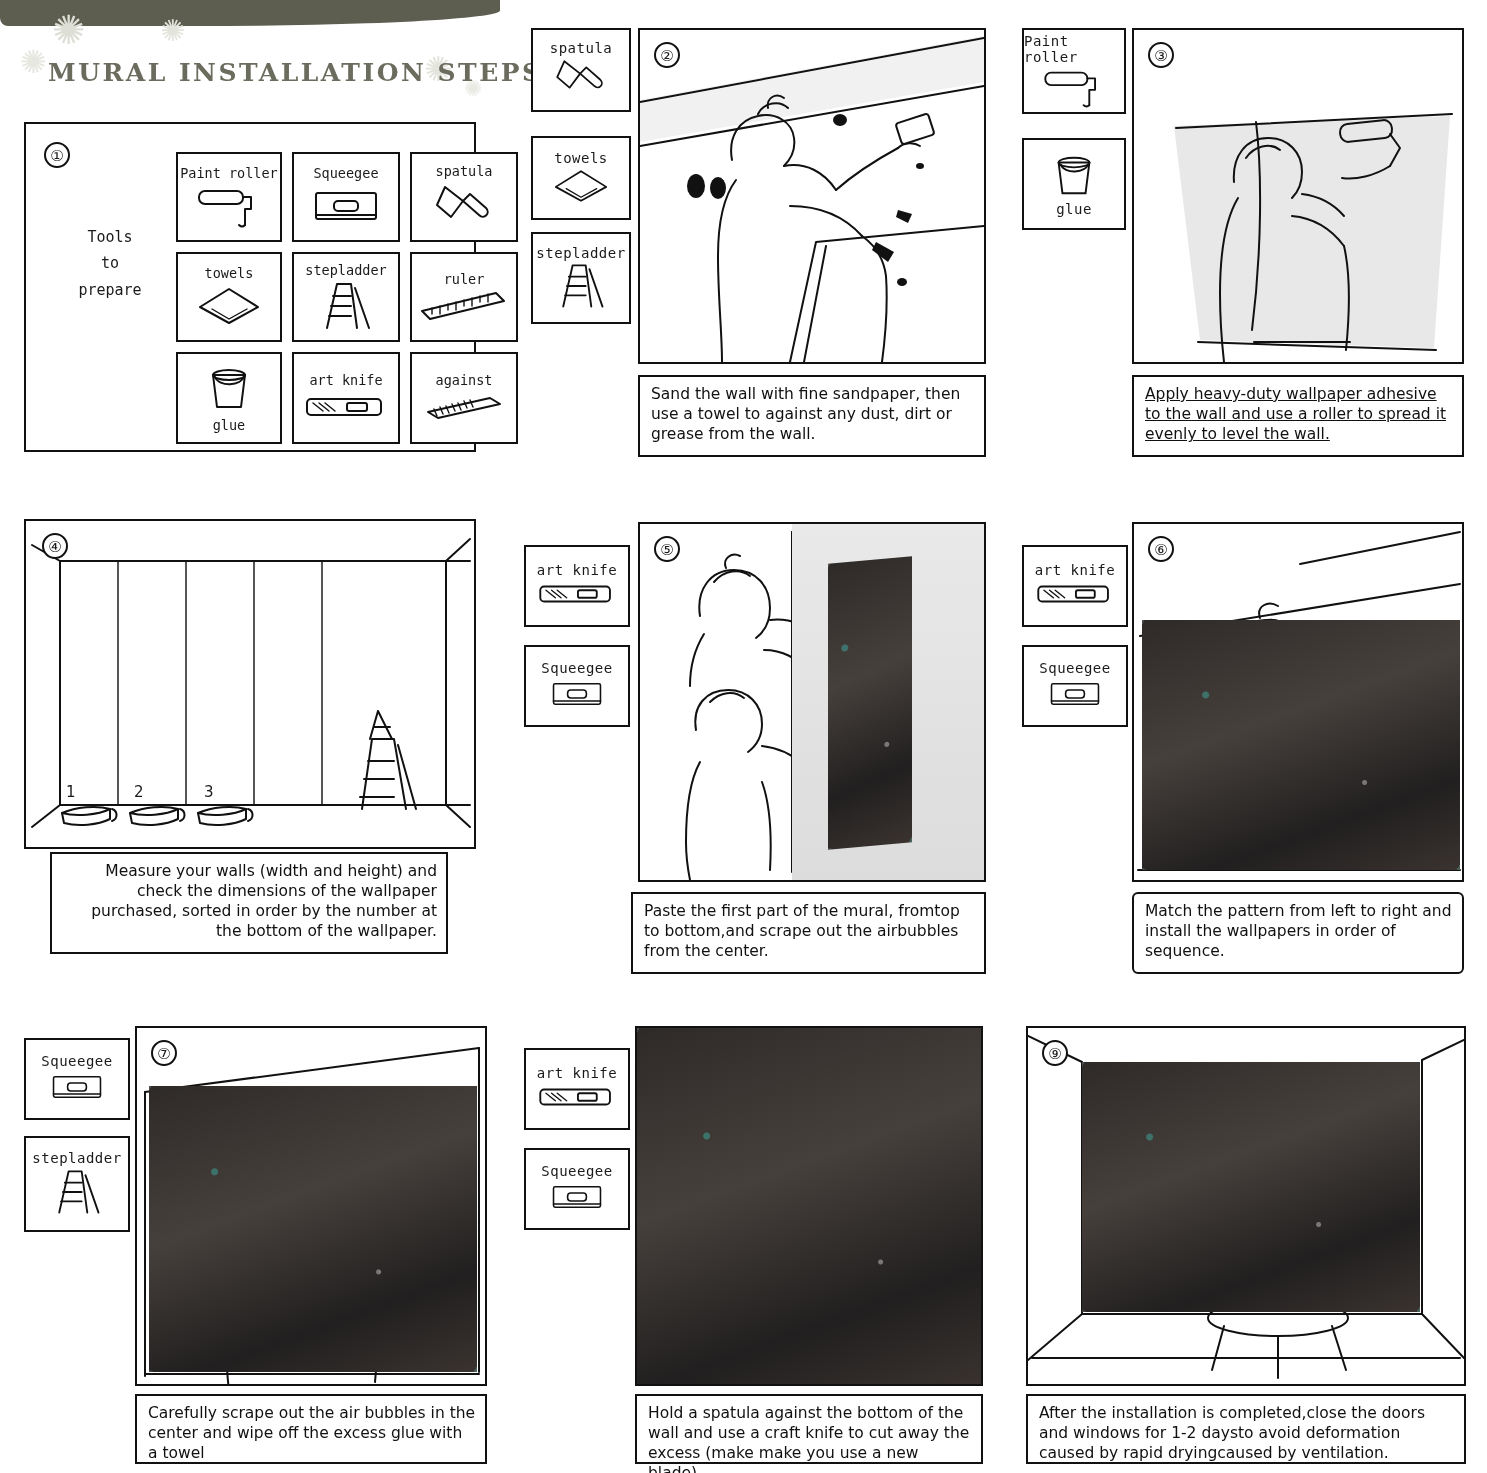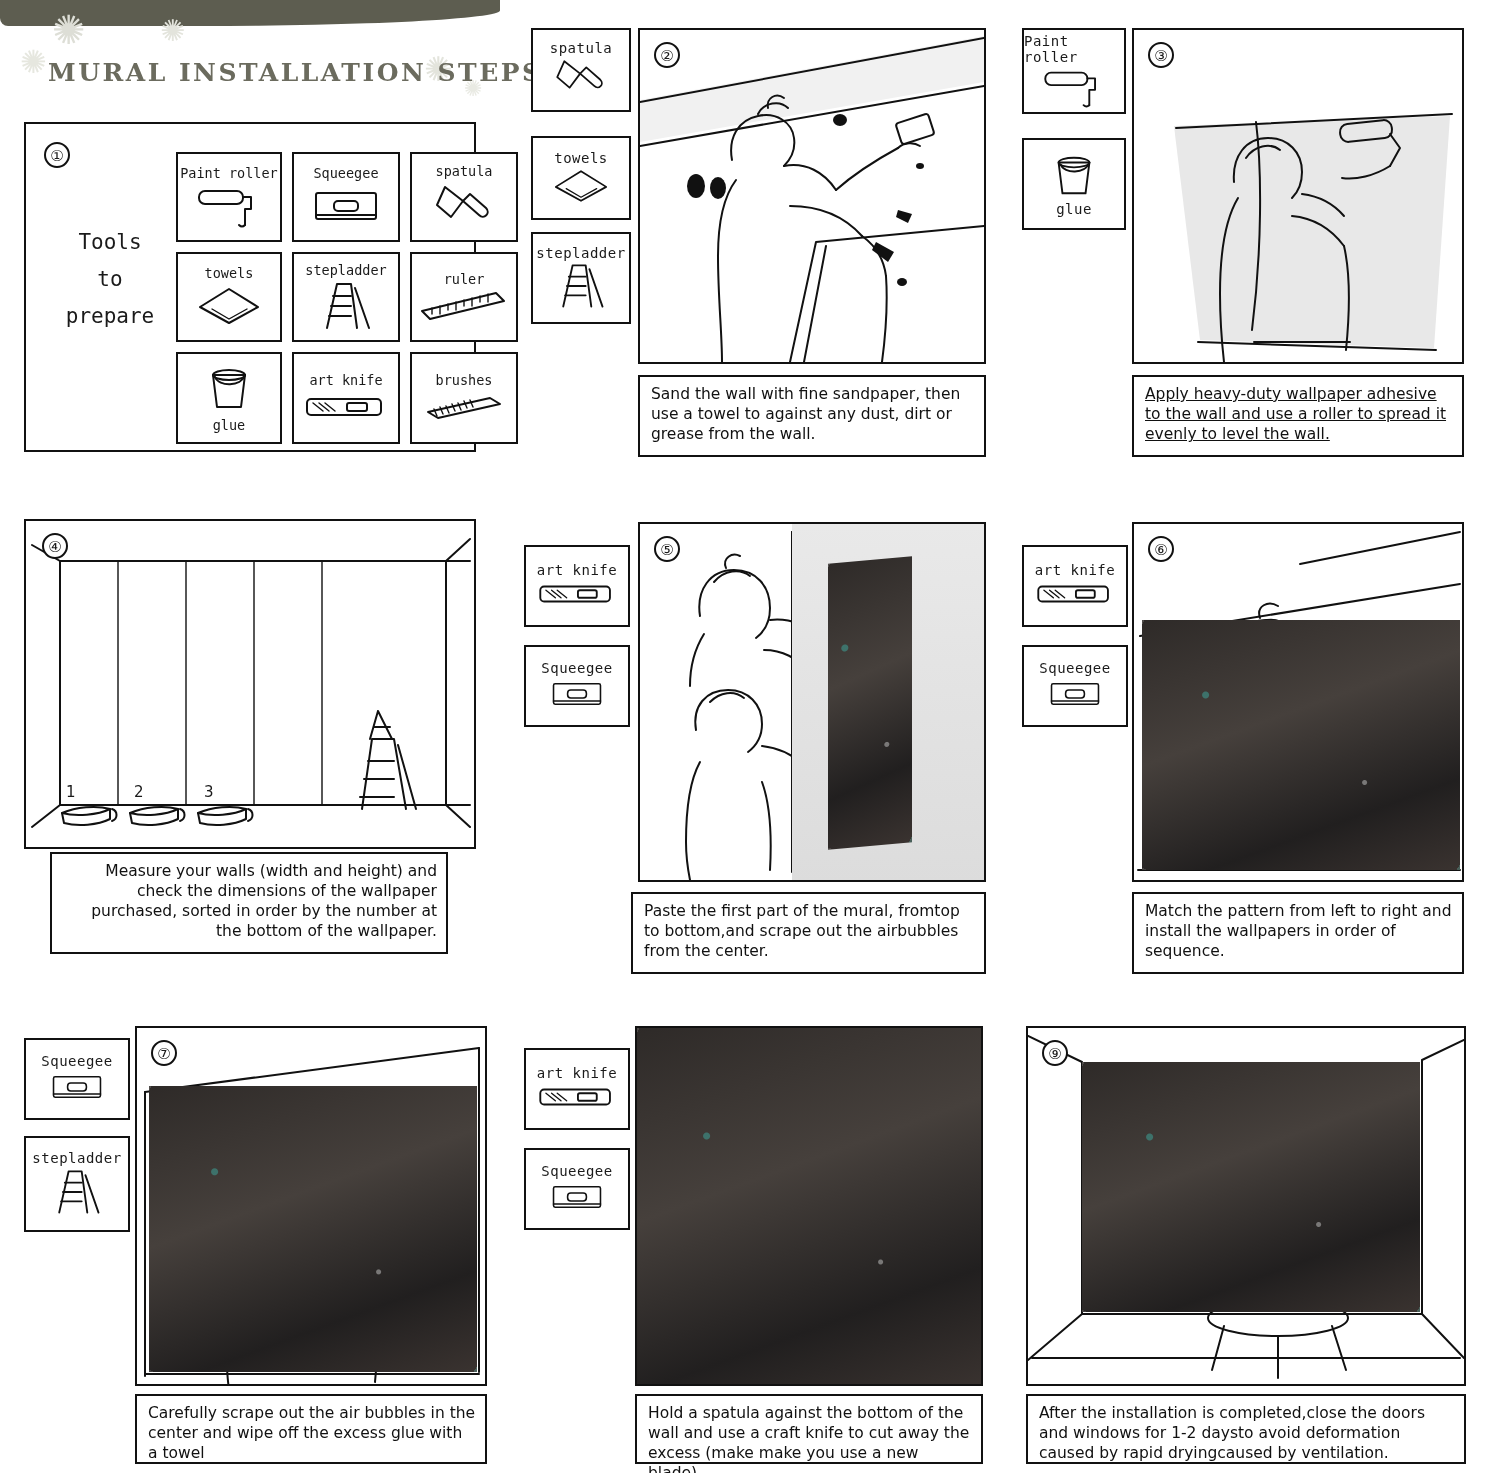--- a/index.html
+++ b/index.html
@@ -40,21 +40,21 @@
   .toolbox .tlabel{font-family:"DejaVu Sans Mono",monospace;font-size:14px;letter-spacing:.5px;}
   .toolbox svg{display:block;}
   
   #panel1-grid{position:absolute;left:150px;top:28px;display:grid;
     grid-template-columns:106px 108px 108px;grid-template-rows:90px 90px 92px;gap:10px;}
   #panel1-grid .cell{border:2px solid #111;box-sizing:border-box;display:flex;
     flex-direction:column;align-items:center;justify-content:center;gap:2px;background:#fff;}
   #panel1-grid .cell .tlabel{font-family:"DejaVu Sans Mono",monospace;font-size:13.5px;}
   #tools-to-prepare{
     position:absolute;left:24px;top:100px;width:120px;text-align:center;
-    font-family:"DejaVu Sans Mono",monospace;font-size:21px;line-height:1.75;
+    font-family:"DejaVu Sans Mono",monospace;font-size:15px;line-height:1.75;
   }
   
   .graffiti{background:
       radial-gradient(circle at 20% 30%, rgba(60,160,150,.55) 0 3px, transparent 4px),
       radial-gradient(circle at 70% 65%, rgba(200,200,200,.5) 0 2px, transparent 3px),
       linear-gradient(115deg, rgba(255,255,255,.16) 0 2px, transparent 2px 14px),
       linear-gradient(-60deg, rgba(120,230,215,.25) 0 3px, transparent 3px 22px),
       linear-gradient(25deg, rgba(255,255,255,.12) 0 2px, transparent 2px 17px),
       linear-gradient(160deg,#2e2a28 0%,#46403c 40%,#211f1f 75%,#3a3330 100%);
   }
@@ -145,21 +145,21 @@
     <div class="cell">
       <span class="tlabel">art knife</span>
       <svg width="86" height="34" viewBox="0 0 86 34">
         <rect class="ln" x="4" y="9" width="74" height="16" rx="4"></rect>
         <path class="ln-thin" d="M10 13l10 8M16 13l10 8M22 13l10 8"></path>
         <rect class="ln" x="44" y="13" width="20" height="8" rx="2"></rect>
       </svg>
     </div>
 
     <div class="cell">
-      <span class="tlabel">brushes</span>
+      <span class="tlabel">against</span>
       <svg width="88" height="34" viewBox="0 0 88 34">
         <path class="ln" d="M8 22l62-14 10 6-62 14z"></path>
         <path class="ln-thin" d="M14 19l3 7M20 17l3 7M26 16l3 7M32 14l3 7M38 13l3 7M44 11l3 7M50 10l3 7"></path>
       </svg>
     </div>
   </div>
 </div>
 
 <div class="toolbox" style="left:531px;top:28px;width:100px;height:84px;">
   <span class="tlabel">spatula</span>
@@ -369,21 +369,21 @@
     <path class="ln" d="M232 180c16-14 34-28 54-38"></path>
     <path class="ln" d="M286 142c2-6 8-10 14-6"></path>
     <path class="ln" d="M292 132l4-16M300 134l8-14M308 140l12-10"></path>
     <path class="ln" d="M166 190c26 2 48 14 62 34"></path>
     <path class="ln" d="M228 224c14-4 26-14 34-26"></path>
     <path class="ln" d="M262 198l2-16M270 202l10-12M276 210l14-8"></path>
     <path class="ln" d="M100 170c-14 20-20 58-20 106 0 30 2 52 4 70"></path>
     <path class="ln" d="M228 246c8 30 8 70 4 100"></path>
   </svg>
 </div>
-<div class="caption" style="left:1132px;top:892px;width:332px;height:82px;">Match the pattern from left to right and install the wallpapers in order of  sequence.</div>
+<div class="caption" style="left:1132px;top:892px;width:332px;height:82px;border-radius:6px;">Match the pattern from left to right and install the wallpapers in order of  sequence.</div>
 
 <div class="toolbox" style="left:24px;top:1038px;width:106px;height:82px;">
   <span class="tlabel">Squeegee</span>
   <svg width="80" height="36" viewBox="0 0 80 46">
     <rect class="ln" x="10" y="10" width="60" height="26" rx="2"></rect>
     <rect class="ln" x="28" y="18" width="24" height="10" rx="4"></rect>
       <path class="ln" d="M10 32h60"></path>
   </svg>
 </div>
 <div class="toolbox" style="left:24px;top:1136px;width:106px;height:96px;">

